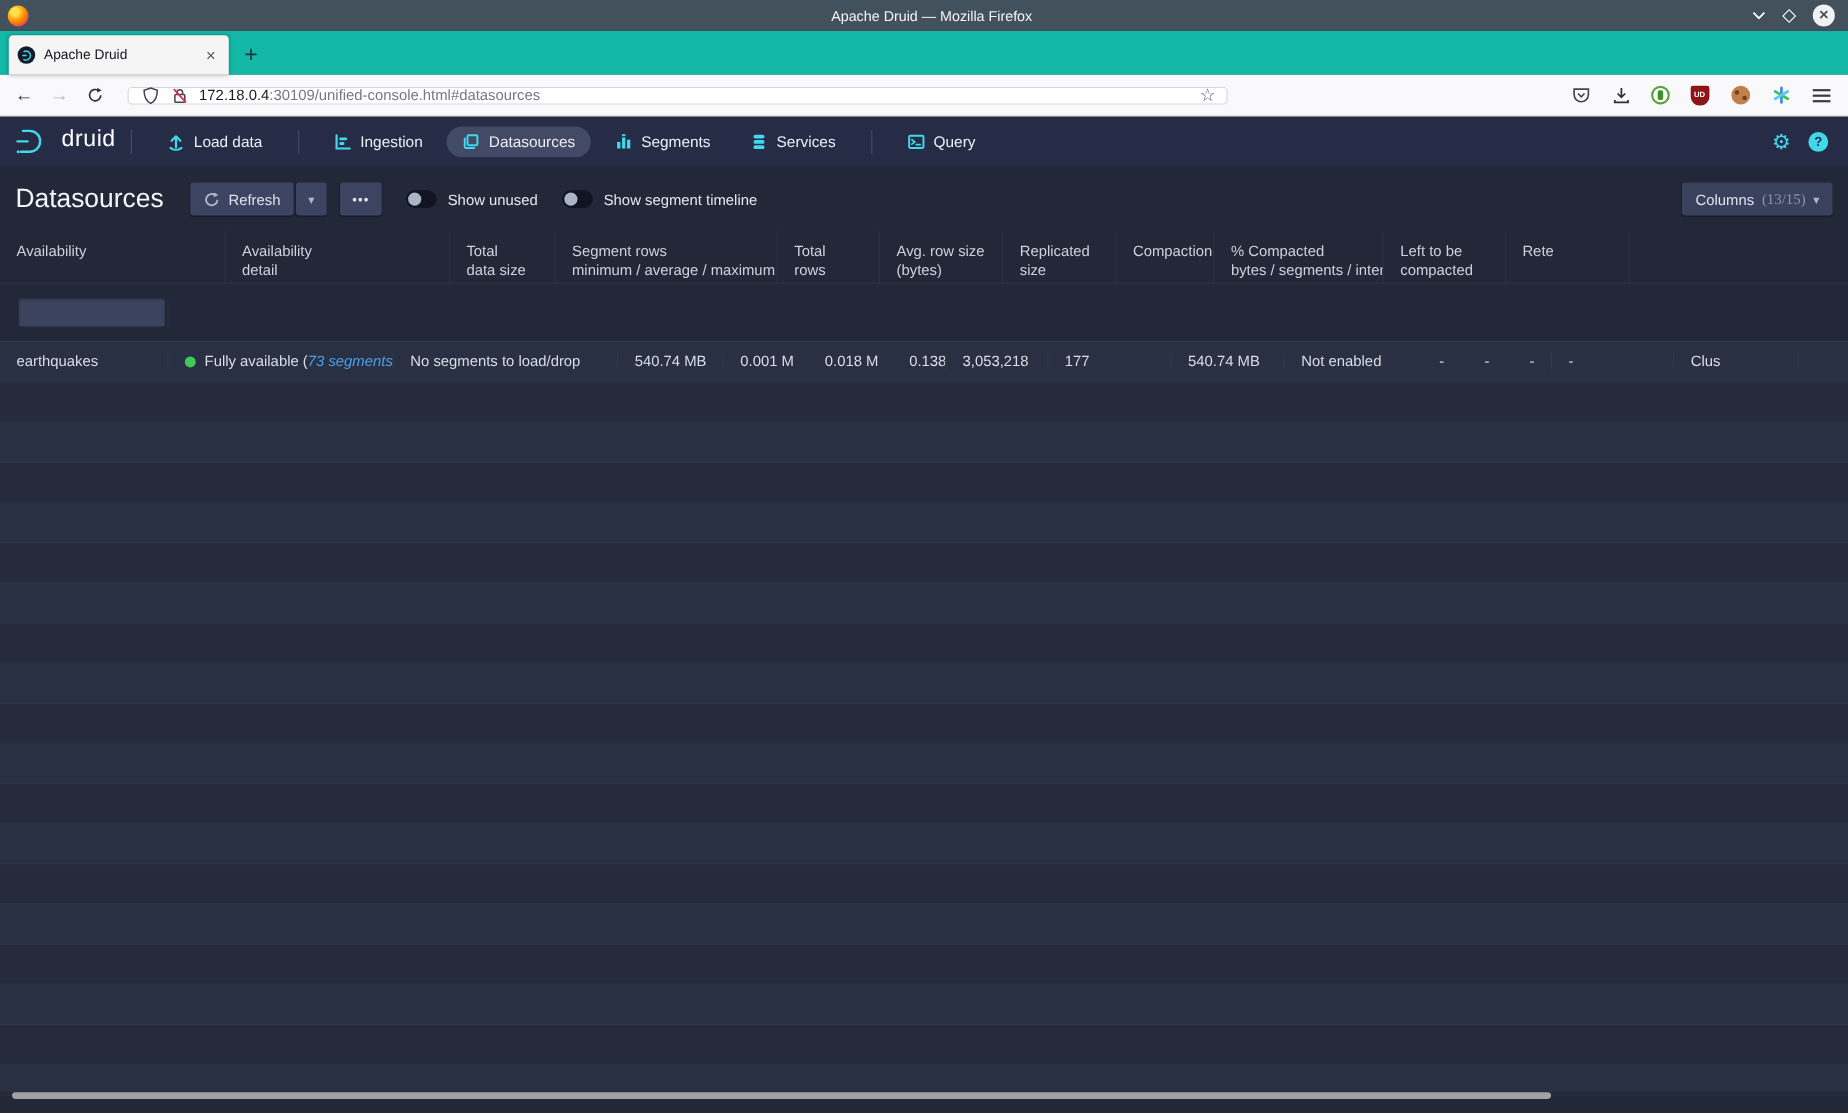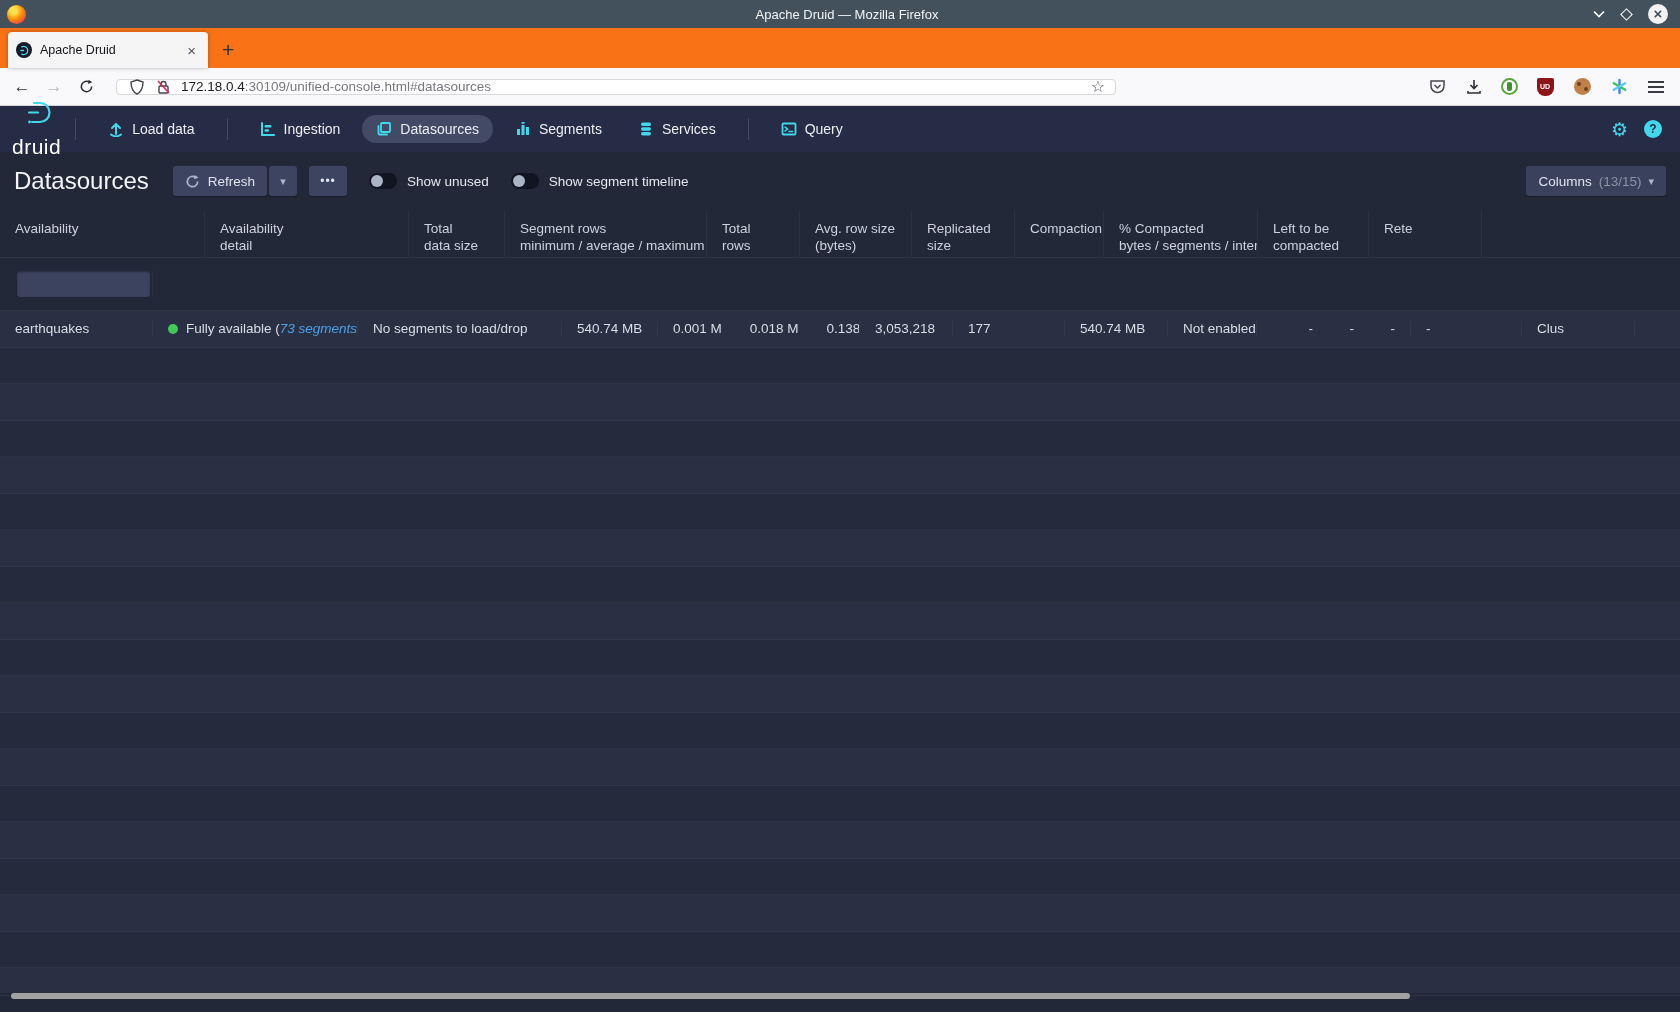--- a/index.html
+++ b/index.html
@@ -12,21 +12,21 @@
   .ff-logo { width:19px; height:19px; margin-left:7px; border-radius:50%;
              background:radial-gradient(circle at 35% 30%, #ffe14d 0 18%, #ff9500 45%, #e8503c 75%, #b5266e 100%); }
   .win-title { position:absolute; left:14px; right:0; text-align:center; color:#f2f4f6; font-size:13px; }
   .win-controls { margin-left:auto; display:flex; align-items:center; gap:17px; padding-right:12px; z-index:2; }
   .wc-chevron svg { display:block; }
   .wc-diamond { width:9px; height:9px; border:1.5px solid #fff; transform:rotate(45deg); }
   .wc-close { width:20px; height:20px; border-radius:50%; background:#f2f2f2; color:#43515c;
               font-size:15px; line-height:19px; text-align:center; font-weight:bold; }
 
   
-  .tabbar { height:40px; background:#f97316; display:flex; align-items:flex-end; }
+  .tabbar { height:40px; background:#14b8a6; display:flex; align-items:flex-end; }
   .tab { width:200px; height:36px; margin-left:8px; background:#f5f5f6; border-radius:4px 4px 0 0;
          display:flex; align-items:center; padding:0 8px; box-shadow:0 0 4px rgba(0,0,0,.3); }
   .tab-favicon { width:16px; height:16px; border-radius:50%; background:#151b2b; flex:none;
                  display:flex; align-items:center; justify-content:center; }
   .tab-title { font-size:12.5px; color:#15141a; margin-left:8px; flex:1; white-space:nowrap; overflow:hidden; }
   .tab-close { color:#55555f; font-size:15px; padding:0 4px; }
   .newtab { color:#2e383f; font-size:21px; font-weight:300; padding:0 14px 6px; color:#27313a; }
 
   
   .toolbar { height:38px; background:#f9f9fb; display:flex; align-items:center; border-bottom:1px solid #d4d4d8; }
@@ -48,21 +48,21 @@
   .ext-ud { width:17px; height:18px; background:#8b1518; border-radius:2px 2px 8px 8px; color:#fff;
             font-size:7px; font-weight:bold; text-align:center; line-height:18px; }
   .ext-cookie { width:17px; height:17px; border-radius:50%; background:#c08049; position:relative; }
   .ext-cookie i, .ext-cookie b { position:absolute; width:4px; height:4px; border-radius:50%; background:#6f3f1e; }
   .ext-cookie i { left:3px; top:4px; } .ext-cookie b { right:3px; bottom:4px; }
   .menu-ic { display:flex; flex-direction:column; gap:3px; }
   .menu-ic i { width:16px; height:2px; background:#3a3a42; }
 
   
   .druid-nav { height:46px; background:#272c46; display:flex; align-items:center; padding:0 12px; }
-  .brand { display:flex; align-items:flex-end; gap:8px;flex-direction:column; }
+  .brand { display:flex; align-items:flex-start; gap:8px; }
   .brand-text { color:#fff; font-size:21px; letter-spacing:.5px; }
   .nav-sep { width:1px; height:22px; background:#434a66; margin:0 14px; }
   .dnav-item { display:flex; align-items:center; gap:8px; color:#eceef4; font-size:14px;
                padding:6px 14px; margin:0 4px; border-radius:16px; white-space:nowrap; }
   .dnav-item.active { background:#434a66; }
   .dnav-right { margin-left:auto; display:flex; align-items:center; gap:16px; padding-right:6px; }
   .gear { color:#40d9ec; font-size:19px; line-height:1; }
   .help { width:18px; height:18px; border-radius:50%; background:#40d9ec; color:#272c46;
           font-size:12px; font-weight:bold; text-align:center; line-height:18px; }
 
@@ -73,21 +73,21 @@
   .btn { background:#3d4462; color:#dfe3ec; border-radius:3px; height:30px; display:flex;
          align-items:center; font-size:13.5px; box-shadow:0 1px 1px rgba(0,0,0,.3); }
   .btn-refresh { padding:0 12px; gap:8px; }
   .btn-caret { width:28px; justify-content:center; margin-left:2px; color:#aeb6c8; font-size:11px; }
   .btn-more { width:38px; justify-content:center; margin-left:12px; color:#dfe3ec; letter-spacing:1px; font-size:12px; }
   .switch-group { display:flex; align-items:center; gap:10px; margin-left:22px;text-align:right; }
   .switch { width:28px; height:16px; border-radius:9px; background:rgba(14,18,30,.85); position:relative; flex:none; }
   .switch i { position:absolute; left:2px; top:2px; width:12px; height:12px; border-radius:50%; background:#aab4c4; }
   .switch-label { color:#e4e7ee; font-size:13.5px; white-space:nowrap; }
   .btn-columns { margin-left:auto; padding:0 12px; gap:7px; background:#3a415c;justify-content:space-between; }
-  .btn-columns .dim { color:#8b93a7; }
+  .btn-columns .dim { color:#8b93a7;font-family:Liberation Serif, serif; }
   .btn-columns .caret { color:#aeb6c8; font-size:11px; }
 
   
   .tablewrap { height:783px; overflow:hidden; position:relative; }
   .tr { display:flex; width:1680px; }
   .th, .td { flex:none; border-right:1px solid rgba(255,255,255,.045); padding:0 15px; overflow:hidden; white-space:nowrap; }
   .thead { height:48px; border-bottom:1px solid rgba(255,255,255,.06); }
   .thead .th { padding-top:10px; color:#ccd2dd; font-size:13.5px; line-height:17px; }
   .tfilter { height:53px; border-bottom:1px solid rgba(255,255,255,.07); align-items:center; }
   .filter-input { width:133px; height:26px; margin-left:2px; background:#3c435e; border:none; border-radius:3px;

